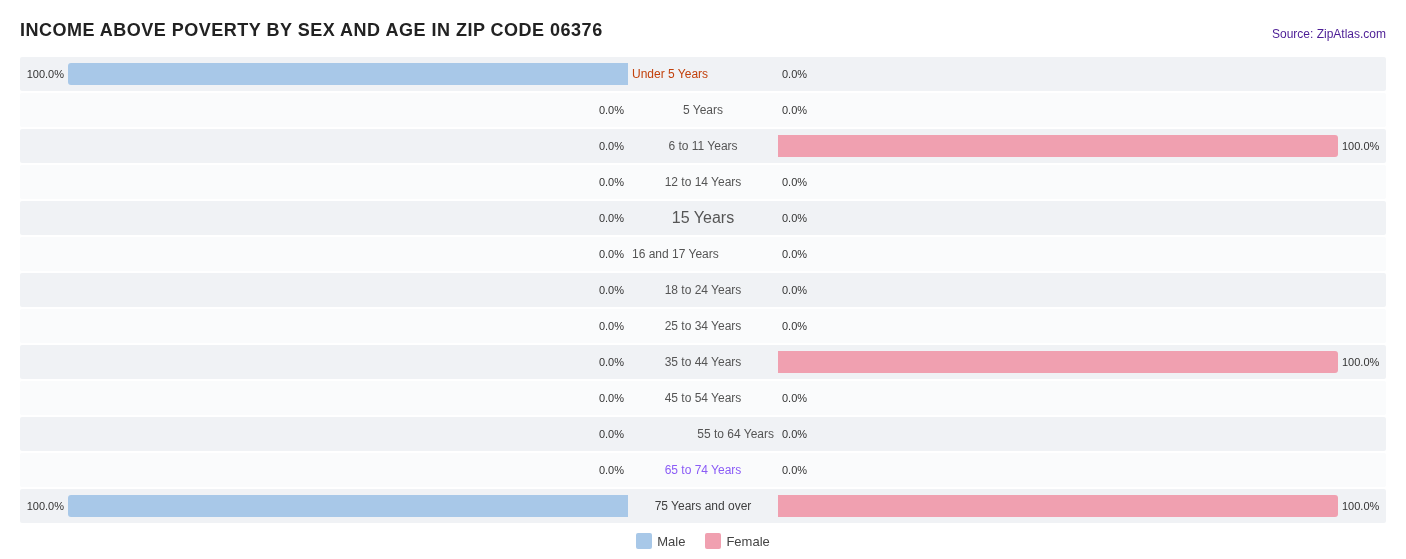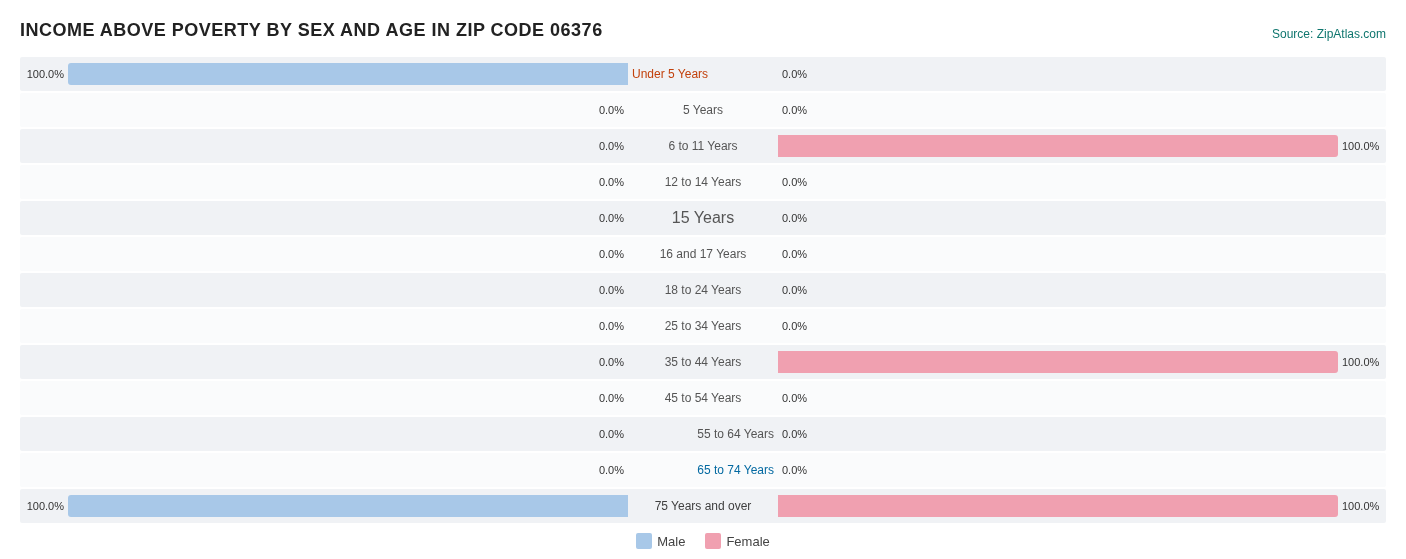--- a/index.html
+++ b/index.html
@@ -22,21 +22,21 @@
     }
     .chart-title {
       font-size: 18px;
       font-weight: bold;
       color: #222;
       text-transform: uppercase;
       letter-spacing: 0.5px;
     }
     .chart-source {
       font-size: 12px;
-      color: #0f766e;
+      color: #4c1d95;
     }
     .chart-body {
       width: 100%;
     }
     .chart-legend {
       display: flex;
       justify-content: center;
       margin-top: 10px;
       gap: 20px;
     }
@@ -129,21 +129,21 @@
             <span style="position: absolute; left: 4px; font-size: 11px; color: rgb(51, 51, 51); white-space: nowrap; top: 50%; transform: translateY(-50%);">0.0%</span>
           </div>
         </div>
       </div>
       <div style="display: flex; align-items: center; width: 100%; height: 34px; position: relative; margin-bottom: 2px; background: rgb(250, 251, 252); border-radius: 2px;">
         <div style="width: calc(50% - 75px); display: flex; align-items: center; justify-content: flex-end; height: 100%; position: relative; overflow: visible;">
           <div style="height: 100%; display: flex; align-items: center; justify-content: flex-end; width: 100%; position: relative;">
             <span style="position: absolute; right: 4px; font-size: 11px; color: rgb(51, 51, 51); white-space: nowrap; top: 50%; transform: translateY(-50%);">0.0%</span>
           </div>
         </div>
-        <div style="width: 150px; min-width: 150px; text-align: center; font-size: 12px; color: rgb(85, 85, 85); white-space: nowrap; z-index: 10; flex-shrink: 0; padding: 0px 4px;">16 and 17 Years</div>
+        <div style="width: 150px; min-width: 150px; font-size: 12px; color: rgb(85, 85, 85); white-space: nowrap; z-index: 10; flex-shrink: 0; padding: 0px 4px;">16 and 17 Years</div>
         <div style="width: calc(50% - 75px); display: flex; align-items: center; justify-content: flex-start; height: 100%; position: relative; overflow: visible;">
           <div style="height: 100%; display: flex; align-items: center; justify-content: flex-start; width: 100%; position: relative;">
             <span style="position: absolute; left: 4px; font-size: 11px; color: rgb(51, 51, 51); white-space: nowrap; top: 50%; transform: translateY(-50%);">0.0%</span>
           </div>
         </div>
       </div>
       <div style="display: flex; align-items: center; width: 100%; height: 34px; position: relative; margin-bottom: 2px; background: rgb(240, 242, 245); border-radius: 2px;">
         <div style="width: calc(50% - 75px); display: flex; align-items: center; justify-content: flex-end; height: 100%; position: relative; overflow: visible;">
           <div style="height: 100%; display: flex; align-items: center; justify-content: flex-end; width: 100%; position: relative;">
             <span style="position: absolute; right: 4px; font-size: 11px; color: rgb(51, 51, 51); white-space: nowrap; top: 50%; transform: translateY(-50%);">0.0%</span>
@@ -208,21 +208,21 @@
             <span style="position: absolute; left: 4px; font-size: 11px; color: rgb(51, 51, 51); white-space: nowrap; top: 50%; transform: translateY(-50%);">0.0%</span>
           </div>
         </div>
       </div>
       <div style="display: flex; align-items: center; width: 100%; height: 34px; position: relative; margin-bottom: 2px; background: rgb(250, 251, 252); border-radius: 2px;">
         <div style="width: calc(50% - 75px); display: flex; align-items: center; justify-content: flex-end; height: 100%; position: relative; overflow: visible;">
           <div style="height: 100%; display: flex; align-items: center; justify-content: flex-end; width: 100%; position: relative;">
             <span style="position: absolute; right: 4px; font-size: 11px; color: rgb(51, 51, 51); white-space: nowrap; top: 50%; transform: translateY(-50%);">0.0%</span>
           </div>
         </div>
-        <div style="width: 150px; min-width: 150px; text-align: right; font-size: 12px; color: #0369a1; white-space: nowrap; z-index: 10; flex-shrink: 0; padding: 0px 4px;">65 to 74 Years</div>
+        <div style="width: 150px; min-width: 150px; text-align: center; font-size: 12px; color: #8b5cf6; white-space: nowrap; z-index: 10; flex-shrink: 0; padding: 0px 4px;">65 to 74 Years</div>
         <div style="width: calc(50% - 75px); display: flex; align-items: center; justify-content: flex-start; height: 100%; position: relative; overflow: visible;">
           <div style="height: 100%; display: flex; align-items: center; justify-content: flex-start; width: 100%; position: relative;">
             <span style="position: absolute; left: 4px; font-size: 11px; color: rgb(51, 51, 51); white-space: nowrap; top: 50%; transform: translateY(-50%);">0.0%</span>
           </div>
         </div>
       </div>
       <div style="display: flex; align-items: center; width: 100%; height: 34px; position: relative; margin-bottom: 2px; background: rgb(240, 242, 245); border-radius: 2px;">
         <div style="width: calc(50% - 75px); display: flex; align-items: center; justify-content: flex-end; height: 100%; position: relative; overflow: visible;">
           <div style="height: 100%; display: flex; align-items: center; justify-content: flex-end; width: 100%; position: relative;">
             <div style="height: 22px; width: 560px; background: rgb(168, 200, 232); border-radius: 3px 0px 0px 3px; position: absolute; right: 0px; top: 50%; transform: translateY(-50%);"></div>

